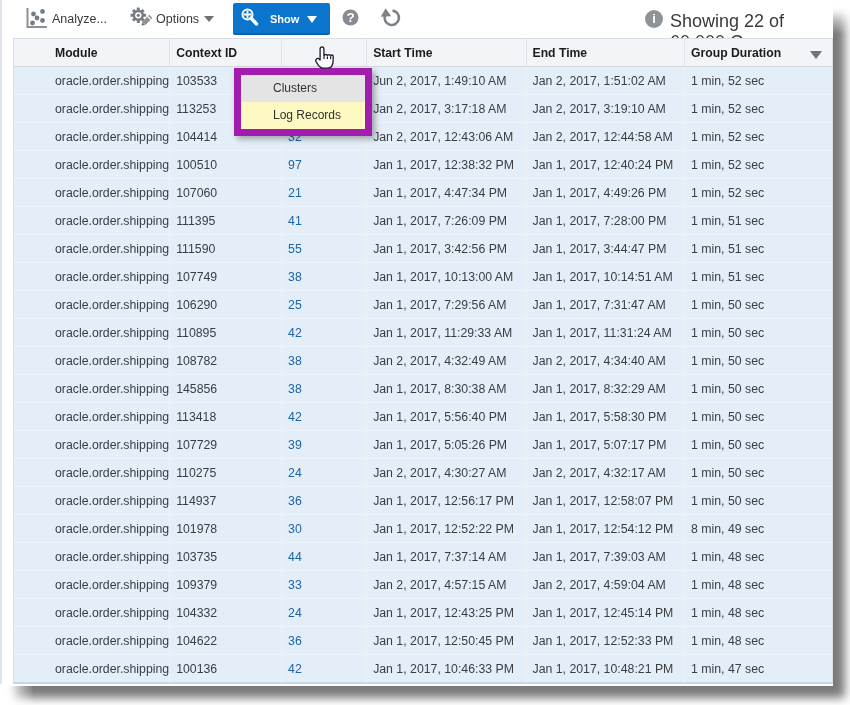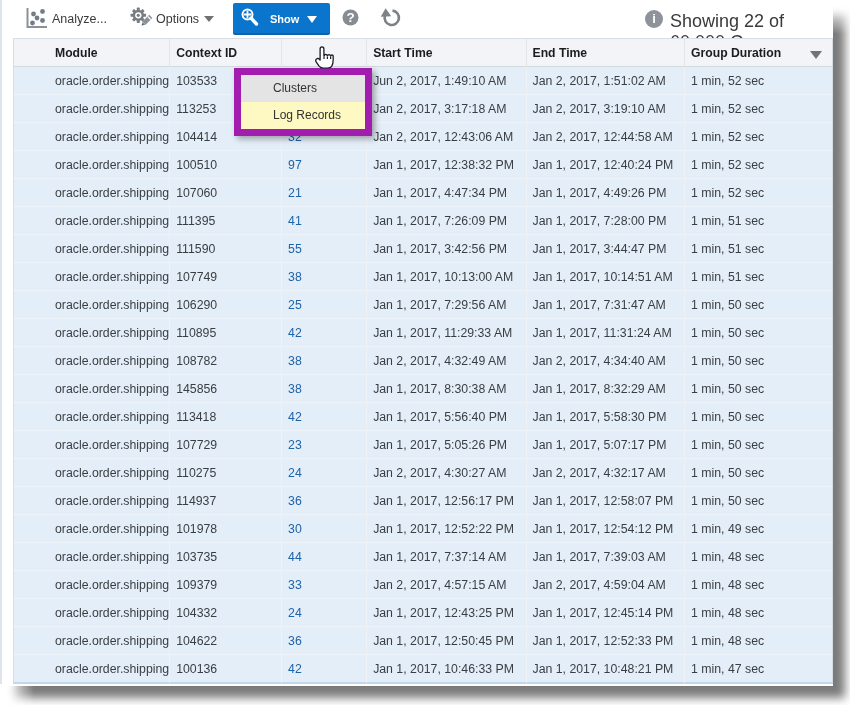--- a/index.html
+++ b/index.html
@@ -223,21 +223,21 @@
           <td>oracle.order.shipping</td>
           <td>113418</td>
           <td class="n">42</td>
           <td>Jan 1, 2017, 5:56:40 PM</td>
           <td>Jan 1, 2017, 5:58:30 PM</td>
           <td>1 min, 50 sec</td>
         </tr>
     <tr>
           <td>oracle.order.shipping</td>
           <td>107729</td>
-          <td class="n">23</td>
+          <td class="n">39</td>
           <td>Jan 1, 2017, 5:05:26 PM</td>
           <td>Jan 1, 2017, 5:07:17 PM</td>
           <td>1 min, 50 sec</td>
         </tr>
     <tr>
           <td>oracle.order.shipping</td>
           <td>110275</td>
           <td class="n">24</td>
           <td>Jan 2, 2017, 4:30:27 AM</td>
           <td>Jan 2, 2017, 4:32:17 AM</td>
@@ -250,21 +250,21 @@
           <td>Jan 1, 2017, 12:56:17 PM</td>
           <td>Jan 1, 2017, 12:58:07 PM</td>
           <td>1 min, 50 sec</td>
         </tr>
     <tr>
           <td>oracle.order.shipping</td>
           <td>101978</td>
           <td class="n">30</td>
           <td>Jan 1, 2017, 12:52:22 PM</td>
           <td>Jan 1, 2017, 12:54:12 PM</td>
-          <td>1 min, 49 sec</td>
+          <td>8 min, 49 sec</td>
         </tr>
     <tr>
           <td>oracle.order.shipping</td>
           <td>103735</td>
           <td class="n">44</td>
           <td>Jan 1, 2017, 7:37:14 AM</td>
           <td>Jan 1, 2017, 7:39:03 AM</td>
           <td>1 min, 48 sec</td>
         </tr>
     <tr>

